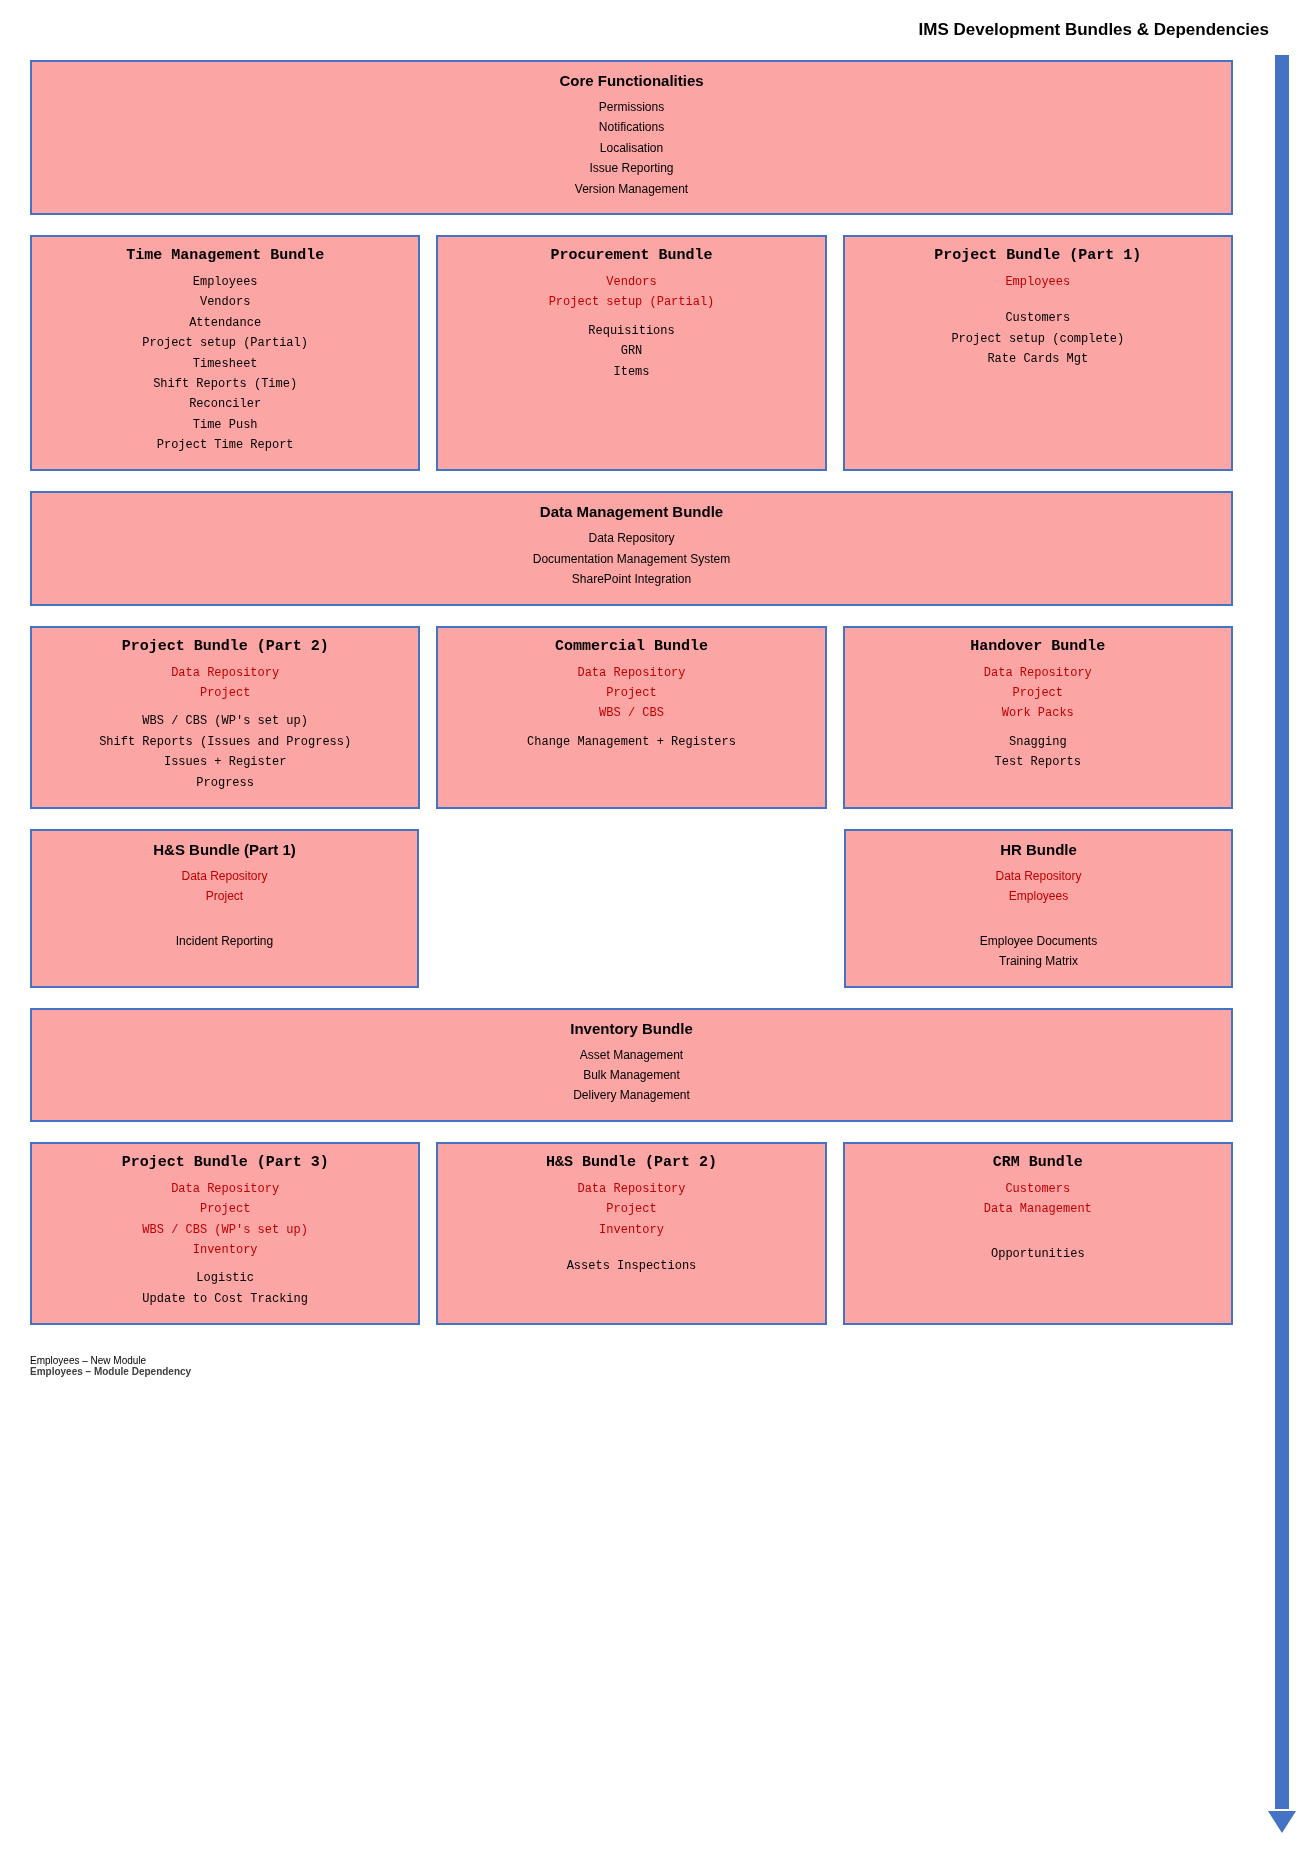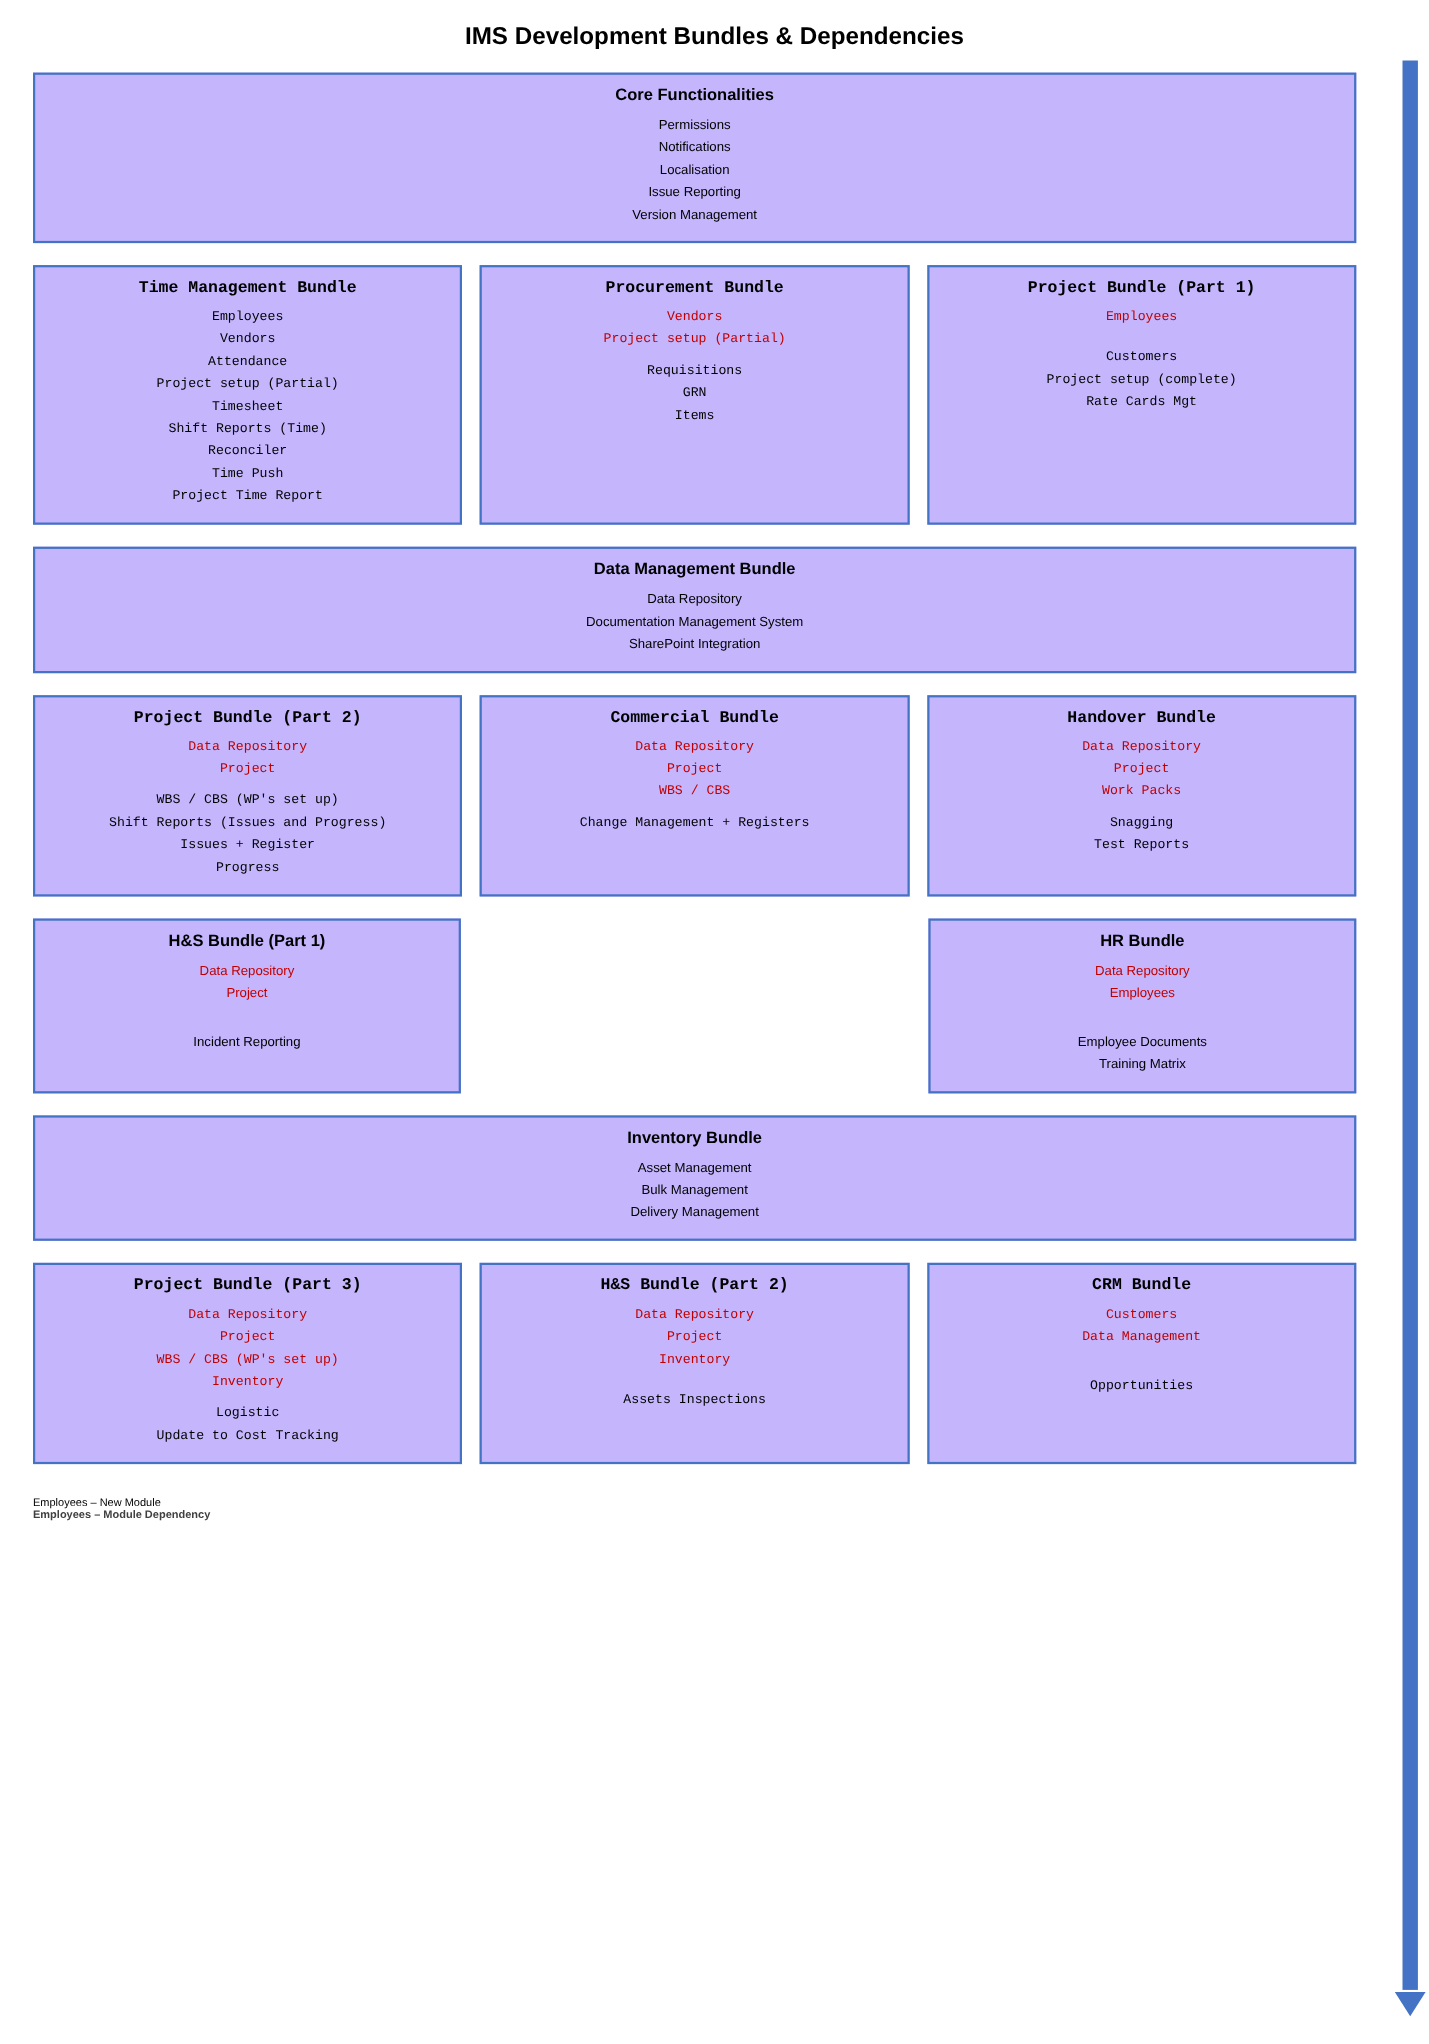--- a/index.html
+++ b/index.html
@@ -5,29 +5,29 @@
     * { box-sizing: border-box; margin: 0; padding: 0; }
     body {
       font-family: Arial, sans-serif;
       background: #fff;
       width: 1299px;
       min-height: 1858px;
       position: relative;
       padding: 20px 30px 40px 30px;
     }
     h1.page-title {
-      text-align: center;
-      font-size: 22px;
+      text-align: right;
+      font-size: 17px;
       font-weight: bold;
       margin-bottom: 20px;
       color: #000;
     }
     .bundle-box {
       border: 2px solid #4472c4;
-      background: #c4b5fd;
+      background: #fca5a5;
       padding: 10px 14px 14px 14px;
       position: relative;
     }
     .bundle-title {
       font-weight: bold;
       font-size: 15px;
       text-align: center;
       margin-bottom: 8px;
       color: #000;
     }

